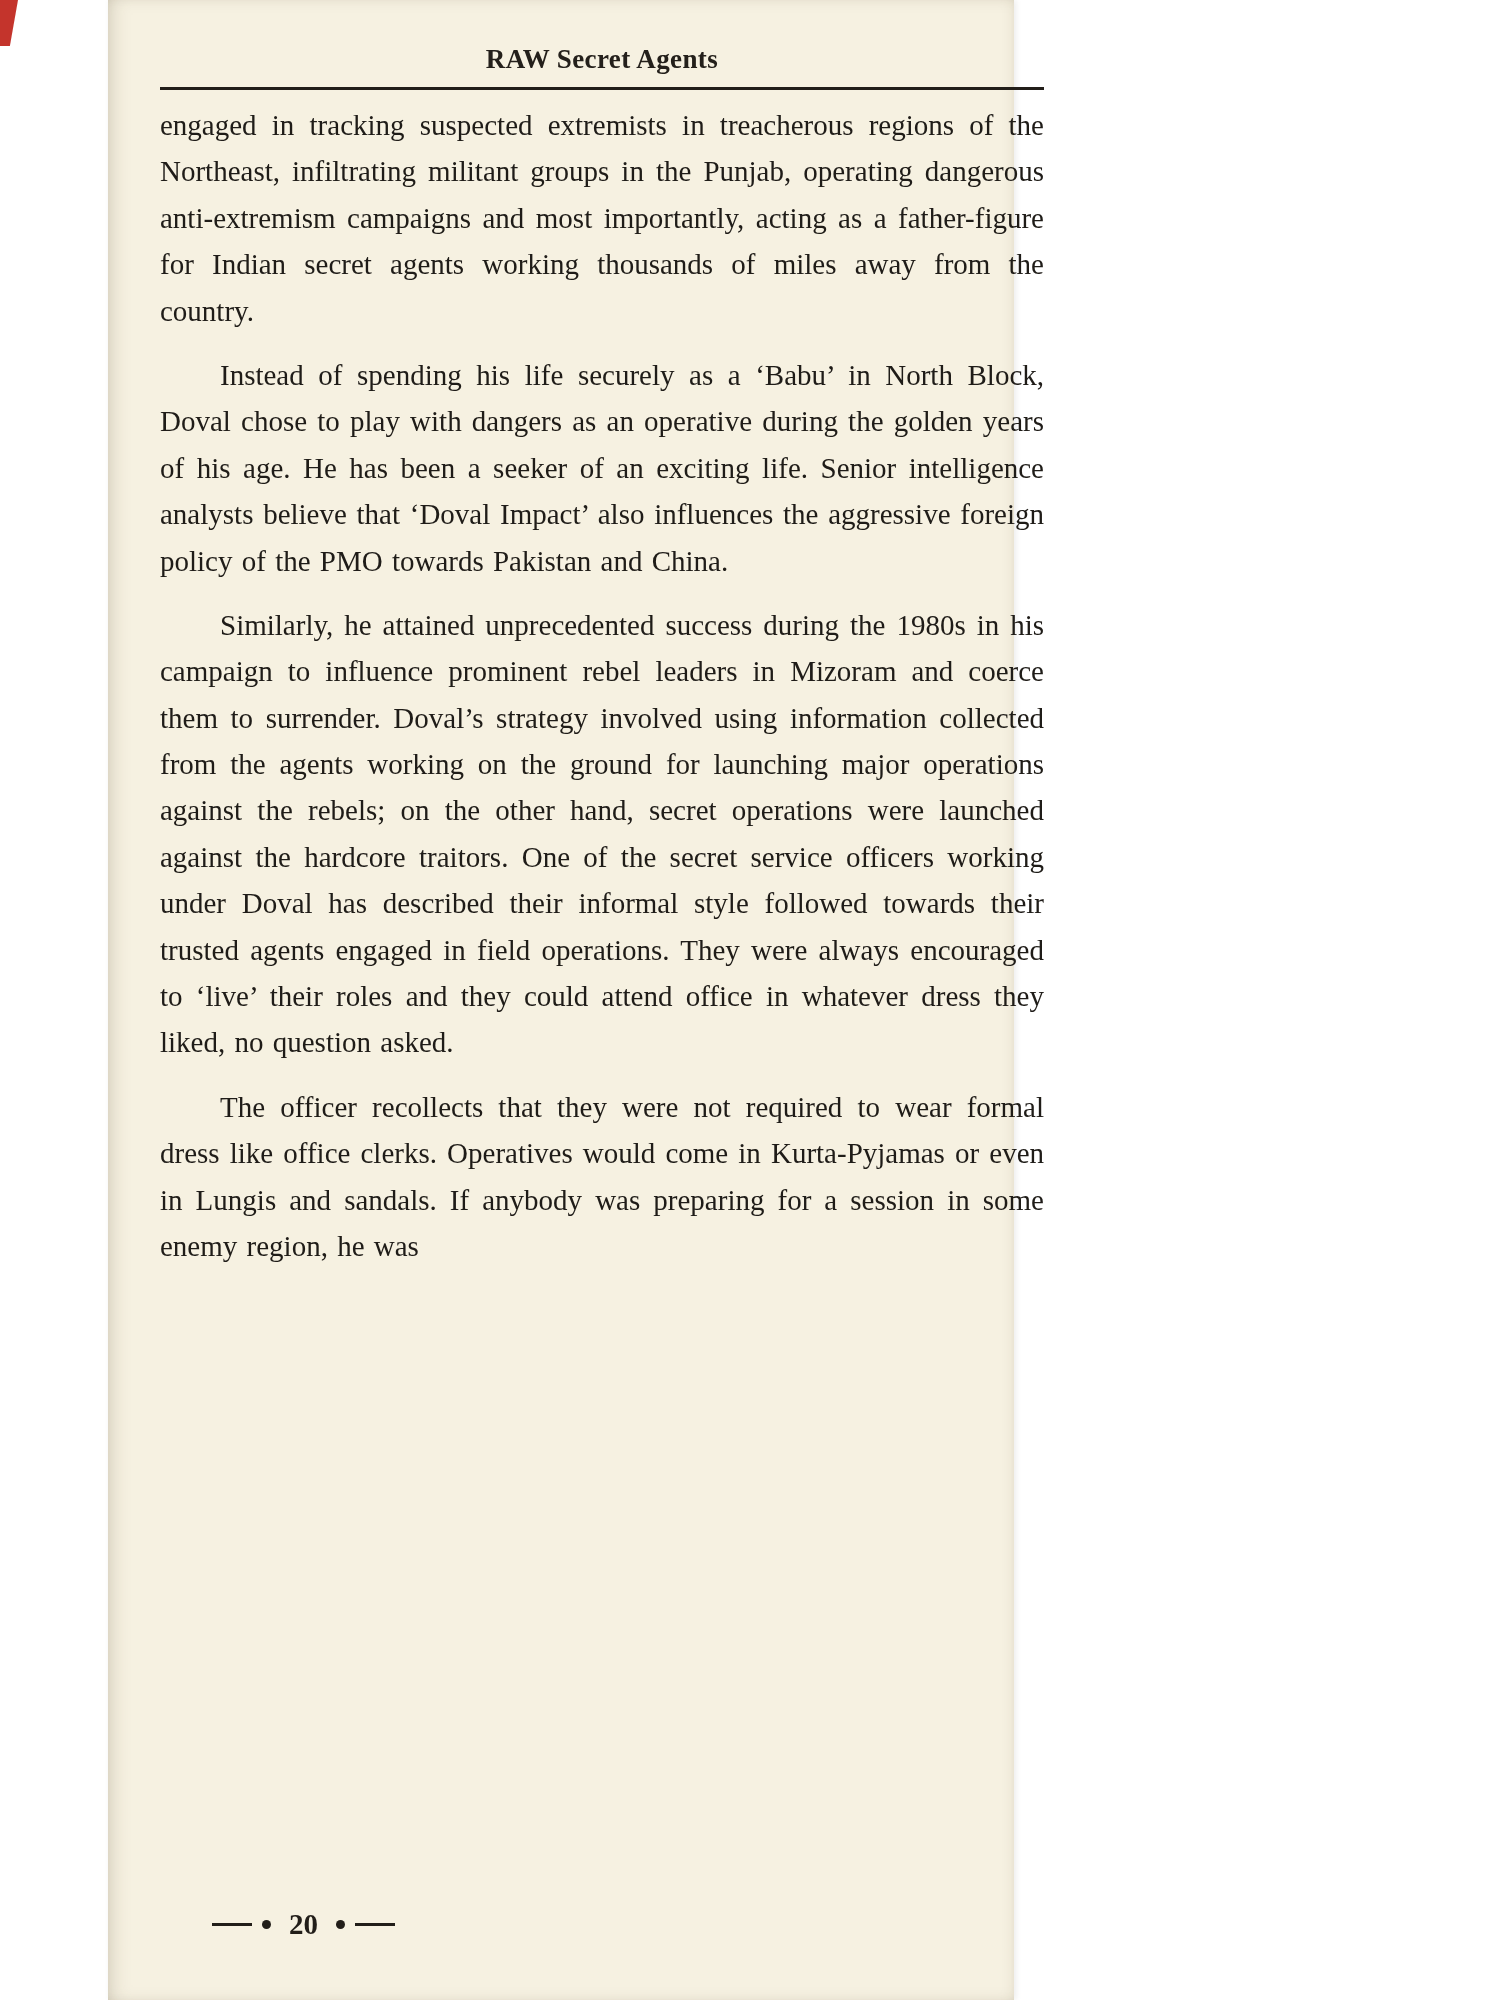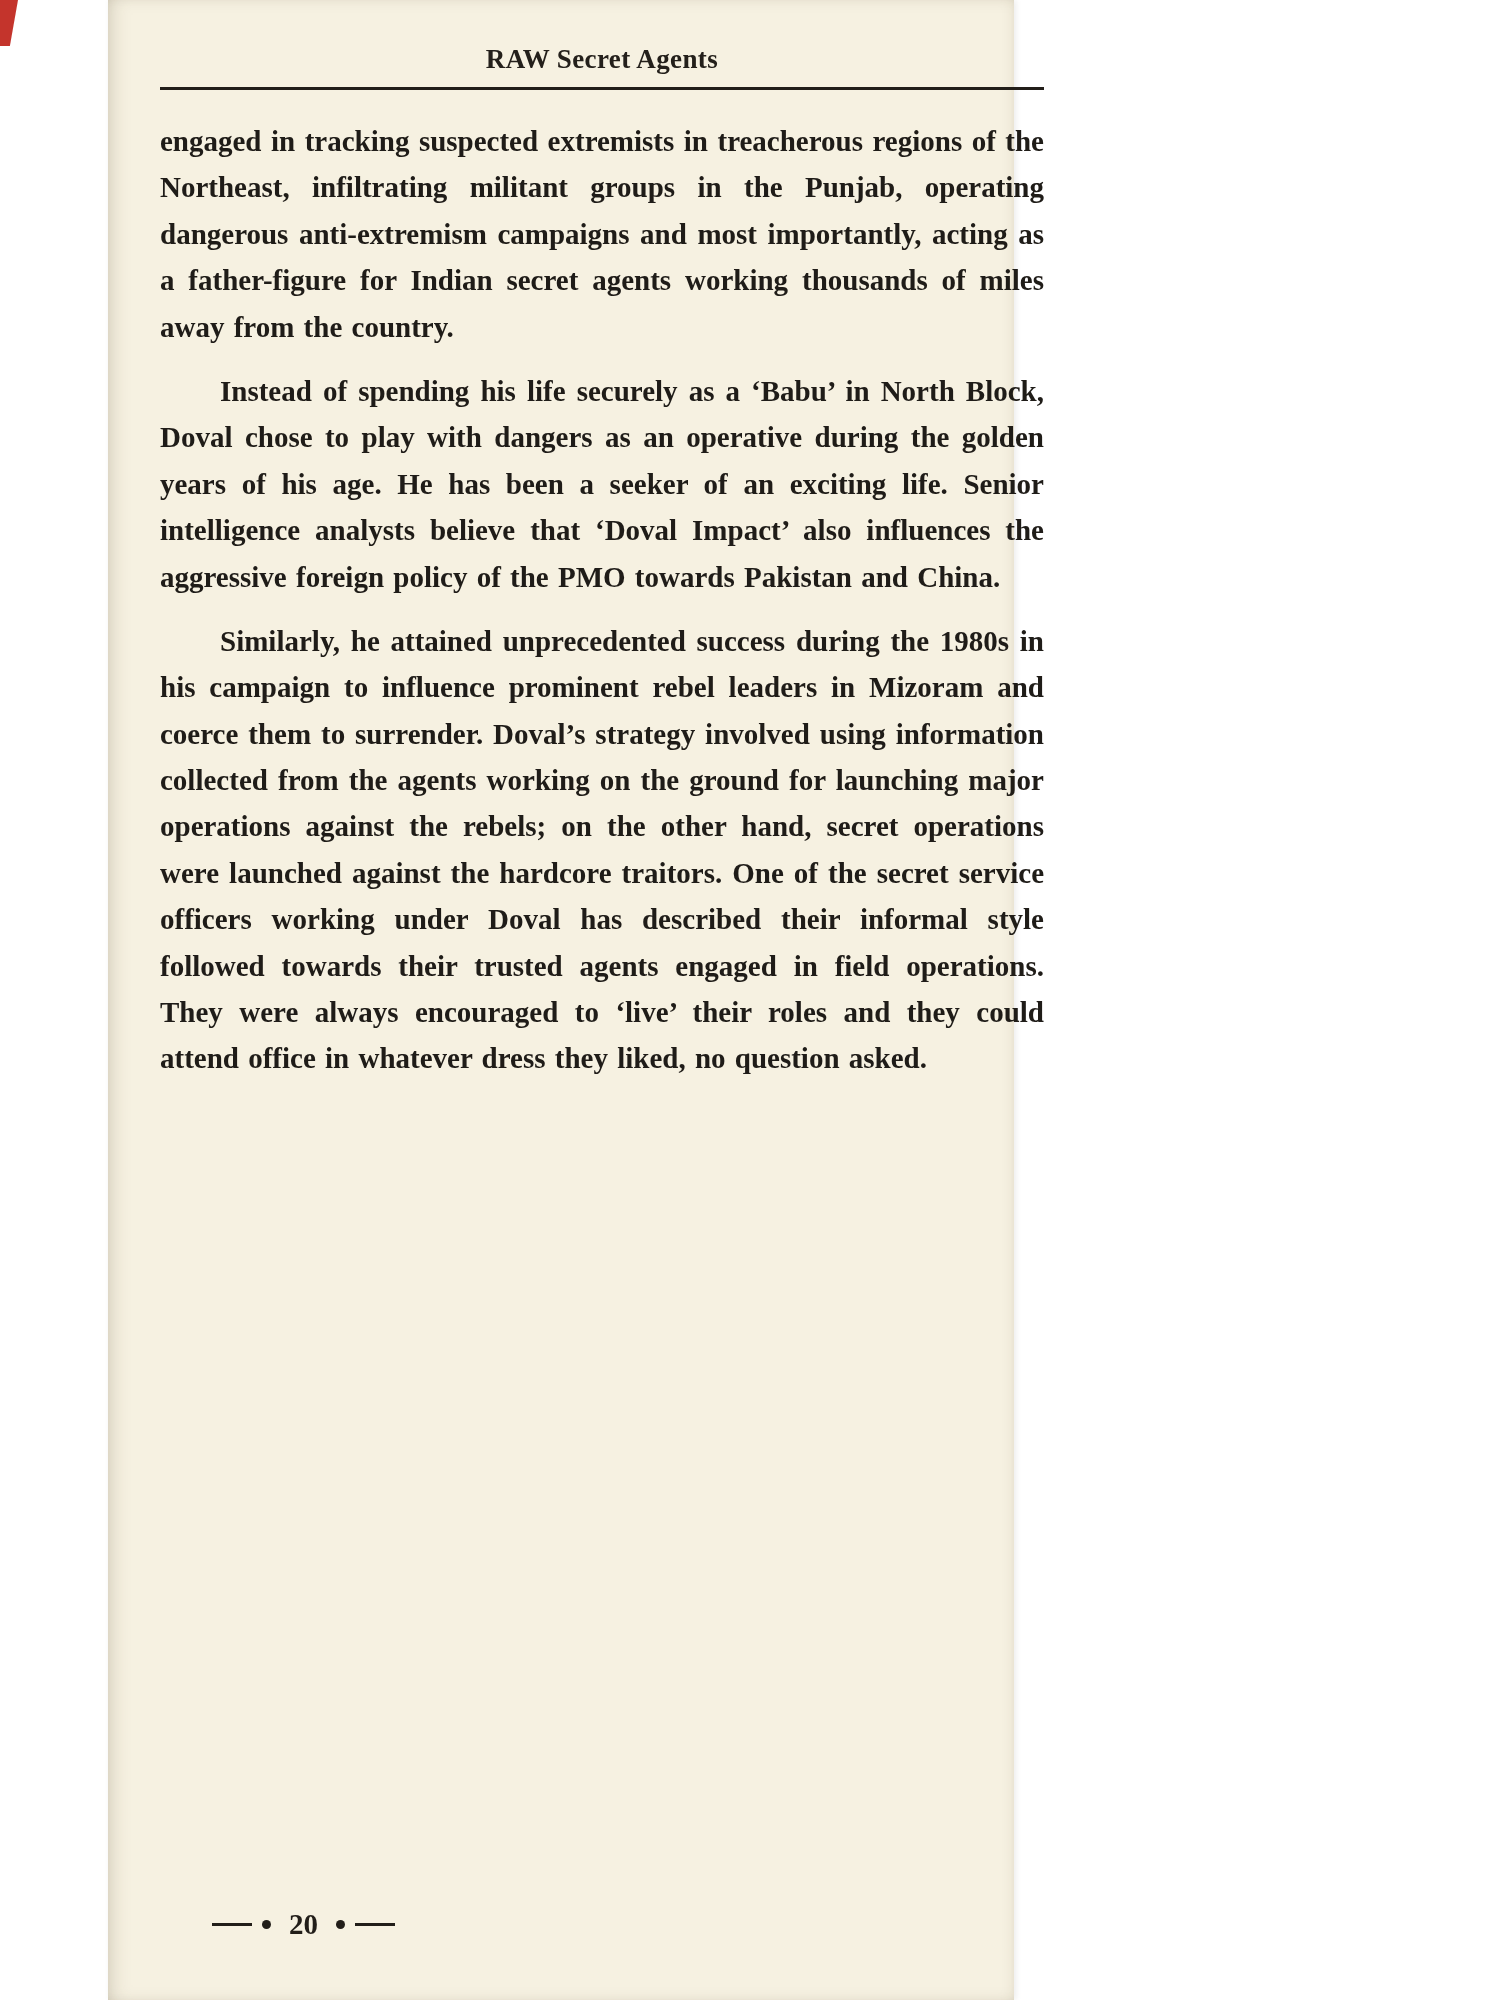--- a/index.html
+++ b/index.html
@@ -46,25 +46,24 @@
     font-weight:bold;
     letter-spacing:.4px;
     color:#24201b;
   }
   .header-rule{
     margin-top:12px;
     border-bottom:3px solid #221e19;
     width:100%;
   }
   main{
-    padding-top:28px;
+    padding-top:12px;
     font-size:29px;
     line-height:1.6;
     text-align:justify;
-    font-weight:bold;
   }
   main p{
     margin:0 0 18px 0;
     text-indent:60px;
     word-spacing:2px;
   }
   main p.no-indent{ text-indent:0; }
   footer{
     position:absolute;
     left:52px; top:1908px;
@@ -102,20 +101,21 @@
 
     <header>
       <h1>RAW Secret Agents</h1>
       <div class="header-rule"></div>
     </header>
 
     <main>
       <p class="no-indent">engaged in tracking suspected extremists in treacherous regions of the Northeast, infiltrating militant groups in the Punjab, operating dangerous anti-extremism campaigns and most importantly, acting as a father-figure for Indian secret agents working thousands of miles away from the country.</p>
       <p>Instead of spending his life securely as a ‘Babu’ in North Block, Doval chose to play with dangers as an operative during the golden years of his age. He has been a seeker of an exciting life. Senior intelligence analysts believe that ‘Doval Impact’ also influences the aggressive foreign policy of the PMO towards Pakistan and China.</p>
       <p>Similarly, he attained unprecedented success during the 1980s in his campaign to influence prominent rebel leaders in Mizoram and coerce them to surrender. Doval’s strategy involved using information collected from the agents working on the ground for launching major operations against the rebels; on the other hand, secret operations were launched against the hardcore traitors. One of the secret service officers working under Doval has described their informal style followed towards their trusted agents engaged in field operations. They were always encouraged to ‘live’ their roles and they could attend office in whatever dress they liked, no question asked.</p>
+      <p>The officer recollects that they were not required to wear formal dress like office clerks. Operatives would come in Kurta-Pyjamas or even in Lungis and sandals. If anybody was preparing for a session in some enemy region, he was</p>
     </main>
 
     <footer>
       <span class="footer-dash"></span>
       <span class="footer-dot"></span>
       <span class="page-number">20</span>
       <span class="footer-dot"></span>
       <span class="footer-dash"></span>
     </footer>
 

